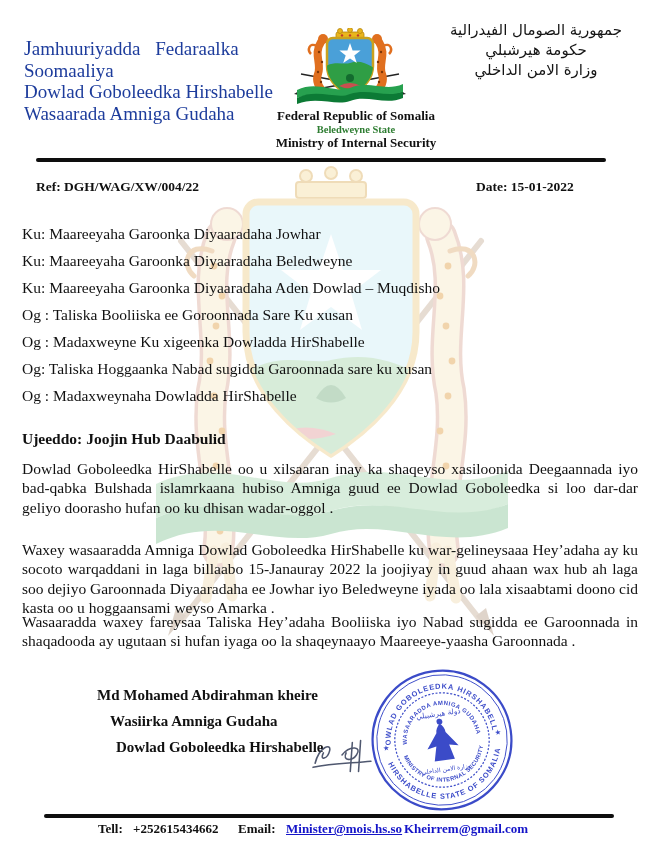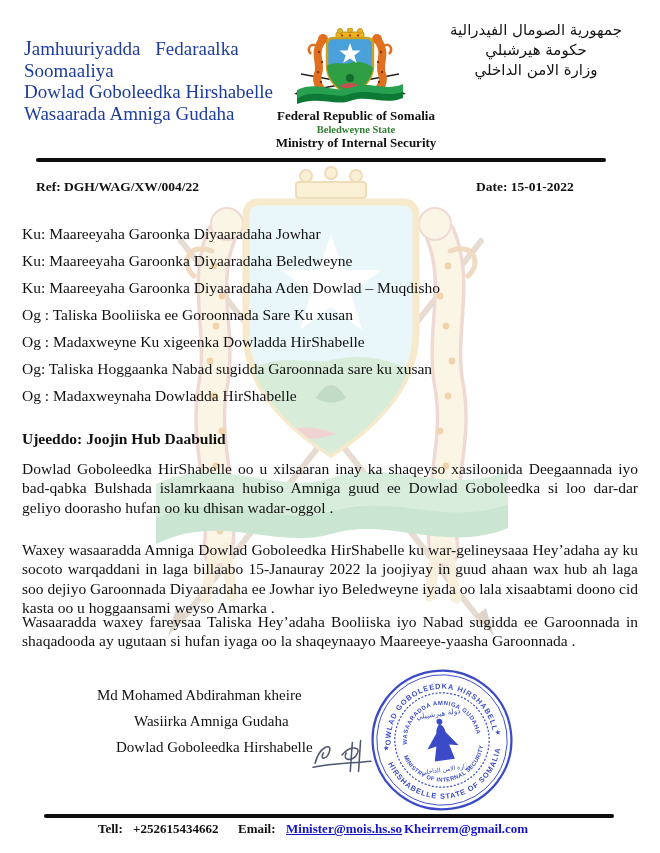--- a/index.html
+++ b/index.html
@@ -30,22 +30,22 @@
   .watermark{left:126px;top:166px;width:410px;height:472px;z-index:0;}
   
   .recipients{left:22px;top:220px;width:600px;font-size:15.5px;line-height:27px;}
   
   .subject{left:22px;top:430px;font-size:15.5px;font-weight:bold;}
   .para{left:22px;width:616px;font-size:15.5px;line-height:19.4px;text-align:justify;}
   .p1{top:459px;}
   .p2{top:506px;margin-top:34px;}
   .p3{top:612px;}
   
-  .sig{left:97px;top:682px;font-size:15px;font-weight:normal;line-height:26px;}
-  .sig .s2{margin-left:13px;text-align:center;}
+  .sig{left:97px;top:682px;font-size:15px;font-weight:bold;line-height:26px;}
+  .sig .s2{margin-left:13px;}
   .sig .s3{margin-left:19px;}
   .scribble{left:311px;top:736px;width:62px;height:40px;z-index:3;}
   .stamp{left:368px;top:666px;width:148px;height:148px;z-index:3;opacity:.92;}
   
   .footer-item{top:821px;font-size:13px;font-weight:bold;}
   .f-tell{left:98px;}
   .f-phone{left:133px;}
   .f-email{left:238px;}
   .f-link1{left:286px;color:#1414c8;text-decoration:underline;}
   .f-link2{left:404px;color:#1414c8;text-decoration:none;}

